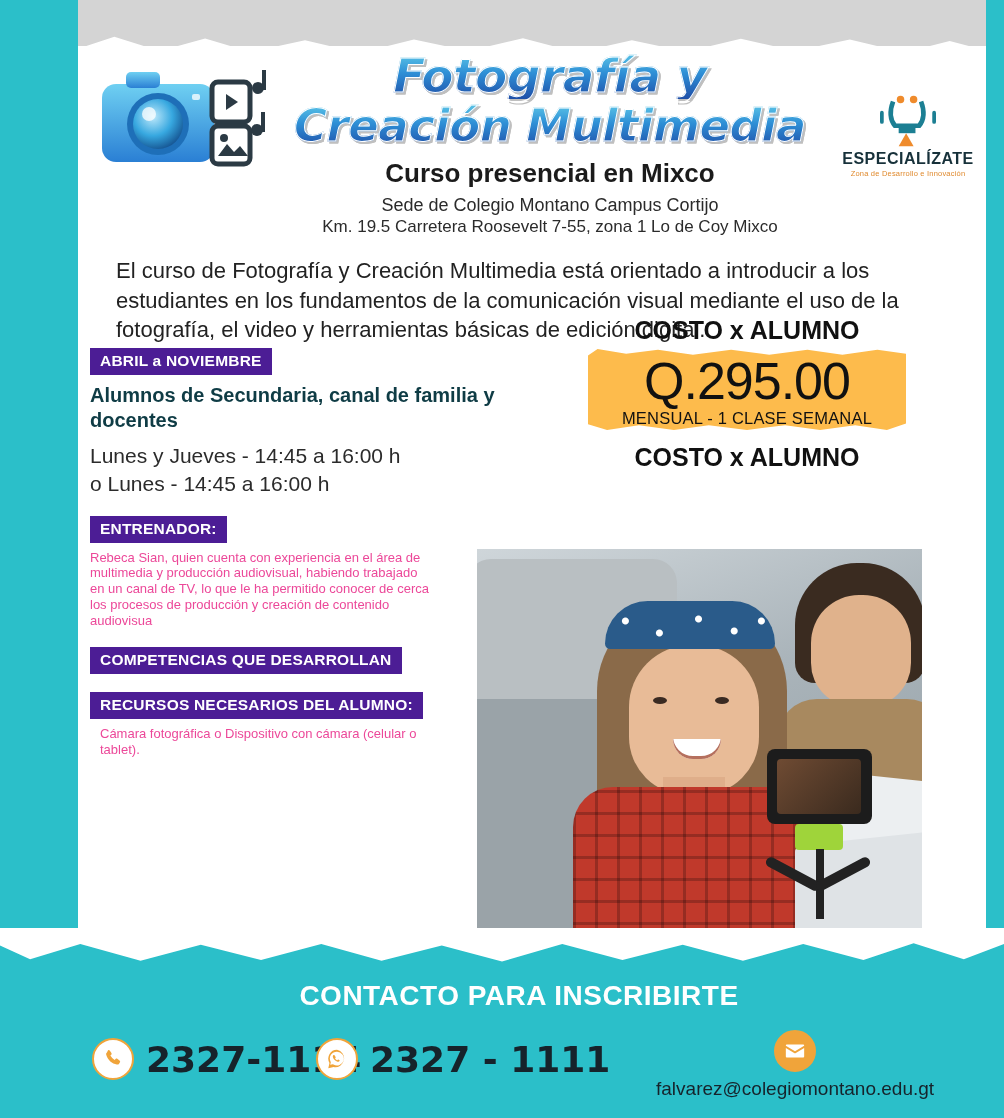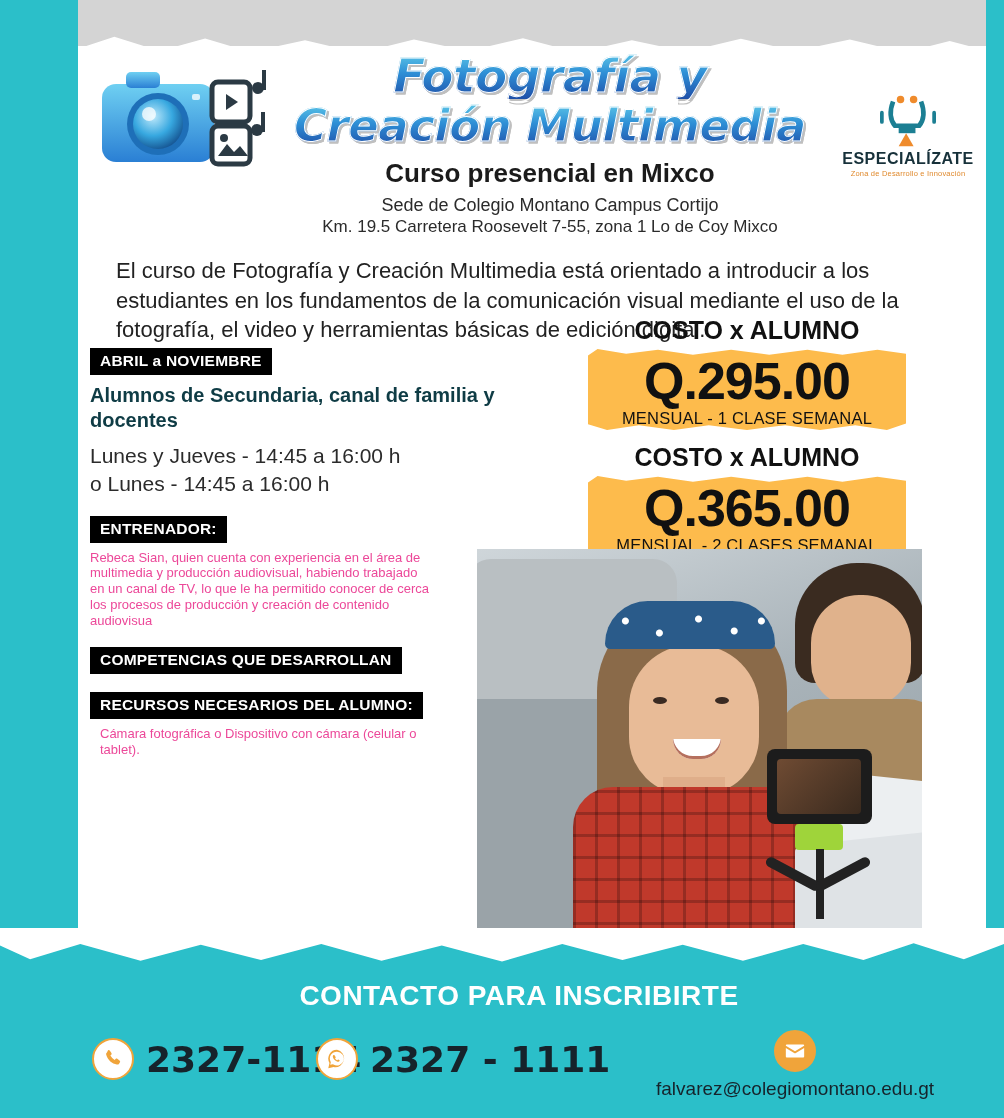--- a/index.html
+++ b/index.html
@@ -87,21 +87,21 @@
   }
   .logo-sub { font-size:7.5px; color:#e08a2e; letter-spacing:0.2px; margin-top:1px; }
 
   .intro {
     position:absolute; left:116px; top:256px; width:790px;
     font-size:22px; line-height:1.35; color:#222; text-align:left;
   }
 
   
   .chip {
-    display:inline-block; background:#000000; color:#ffffff;
+    display:inline-block; background:#4c1d95; color:#ffffff;
     font-weight:bold; font-size:15.5px; padding:4px 10px 5px 10px;
     letter-spacing:0.2px;
   }
   .lc { position:absolute; left:90px; top:348px; width:420px; }
   .lc .bold-line {
     font-size:20px; font-weight:bold; color:#0f3c45; margin-top:8px; line-height:1.25;
   }
   .lc .plain {
     font-size:21px; color:#2b2b2b; margin-top:10px; line-height:1.25;
   }
@@ -121,21 +121,21 @@
   }
   .price-tag {
     position:relative; margin-top:4px; padding:6px 0 2px 0;
     background:#fdbb4c; text-align:center;
     clip-path: polygon(0% 8%, 3% 0%, 12% 6%, 22% 1%, 33% 7%, 45% 1%,
       57% 7%, 69% 1%, 80% 7%, 91% 1%, 100% 6%,
       100% 92%, 94% 100%, 84% 94%, 73% 100%, 62% 94%, 50% 100%,
       38% 94%, 27% 100%, 16% 94%, 6% 100%, 0% 93%);
   }
   .price-amount {
-    font-size:52px; font-weight:bold; color:#111; line-height:1;
+    font-size:52px; font-weight:normal; color:#111; line-height:1;
     letter-spacing:-1px;
   }
   .price-note {
     font-size:16.5px; color:#111; margin-top:2px; letter-spacing:0.2px;
   }
 
   
   .photo {
     position:absolute; left:477px; top:549px; width:445px; height:395px;
     overflow:hidden; background:#b9c3c9;
@@ -361,24 +361,20 @@
   <div class="price-block" style="left:588px; top:316px; width:318px;">
     <div class="price-label">COSTO x ALUMNO</div>
     <div class="price-tag">
       <div class="price-amount">Q.295.00</div>
       <div class="price-note">MENSUAL - 1 CLASE SEMANAL</div>
     </div>
   </div>
 
   <div class="price-block" style="left:588px; top:443px; width:318px;">
     <div class="price-label">COSTO x ALUMNO</div>
-    <div class="price-tag">
-      <div class="price-amount">Q.365.00</div>
-      <div class="price-note">MENSUAL - 2 CLASES SEMANAL</div>
-    </div>
   </div>
 
   <div class="photo">
     <div class="ph-bg"></div>
     <div class="ph-sofa"></div>
     <div class="ph-sofa2"></div>
     <div class="ph-boy-hair"></div>
     <div class="ph-boy-face"></div>
     <div class="ph-boy-body"></div>
     <div class="ph-girl-hair"></div>

